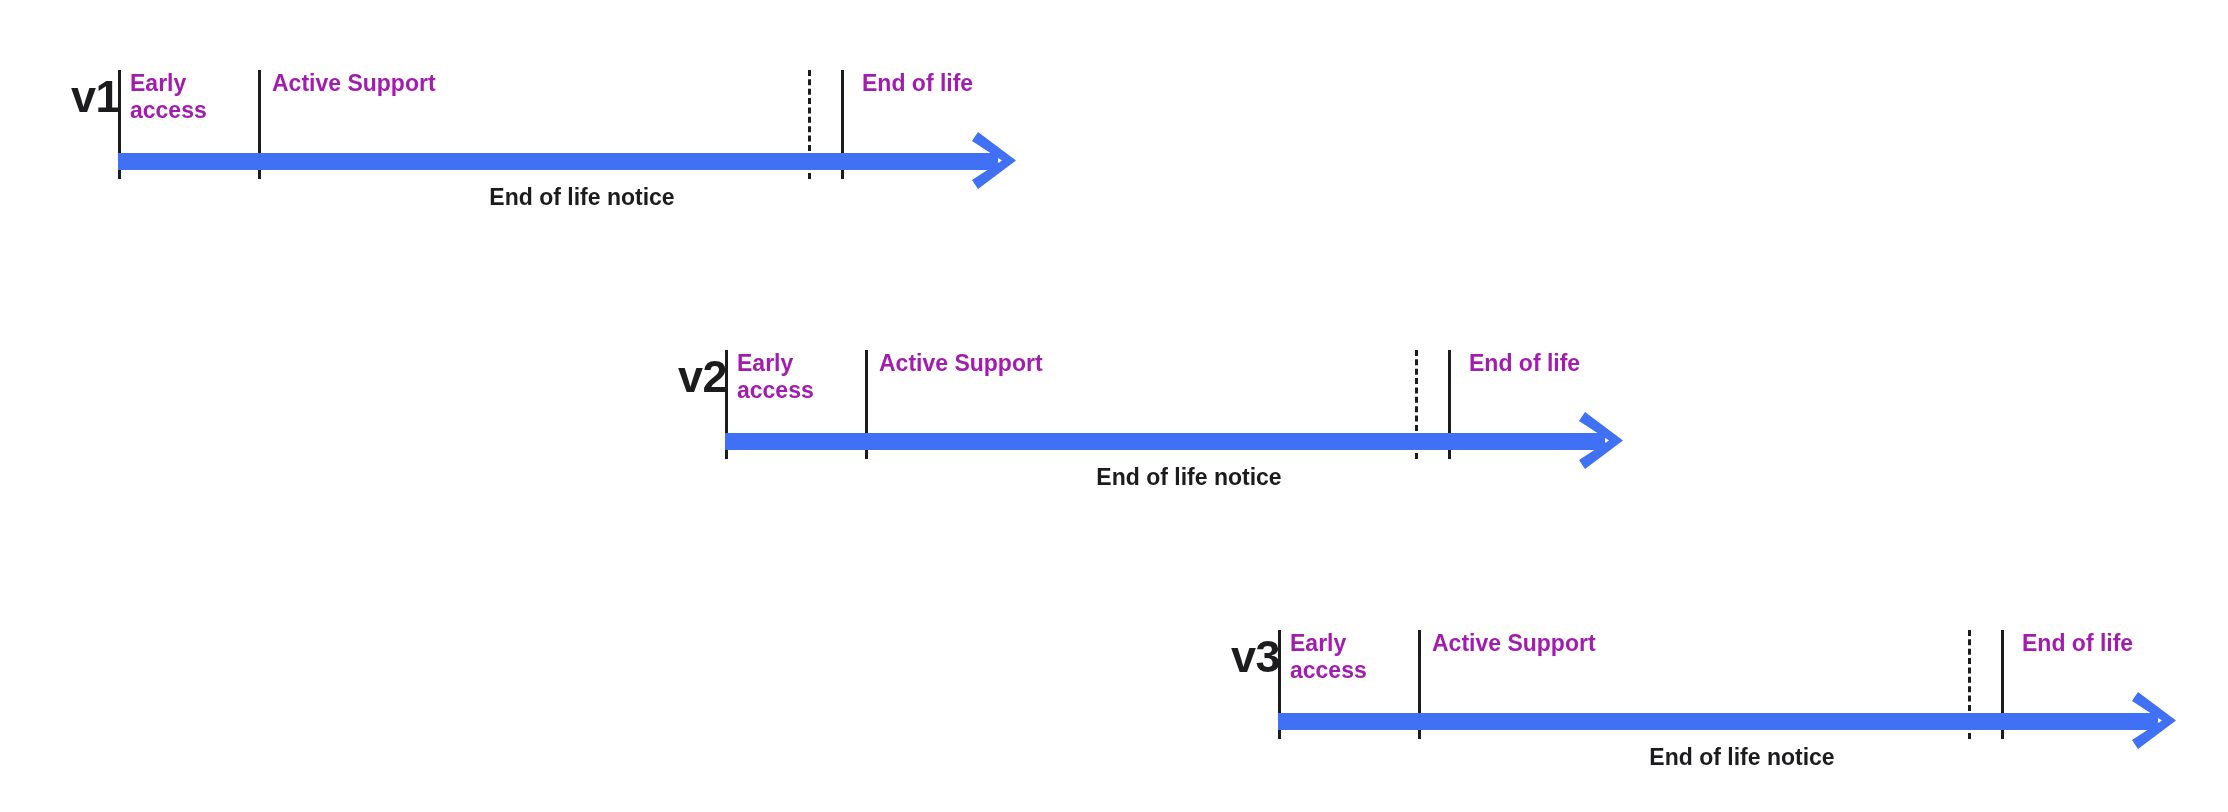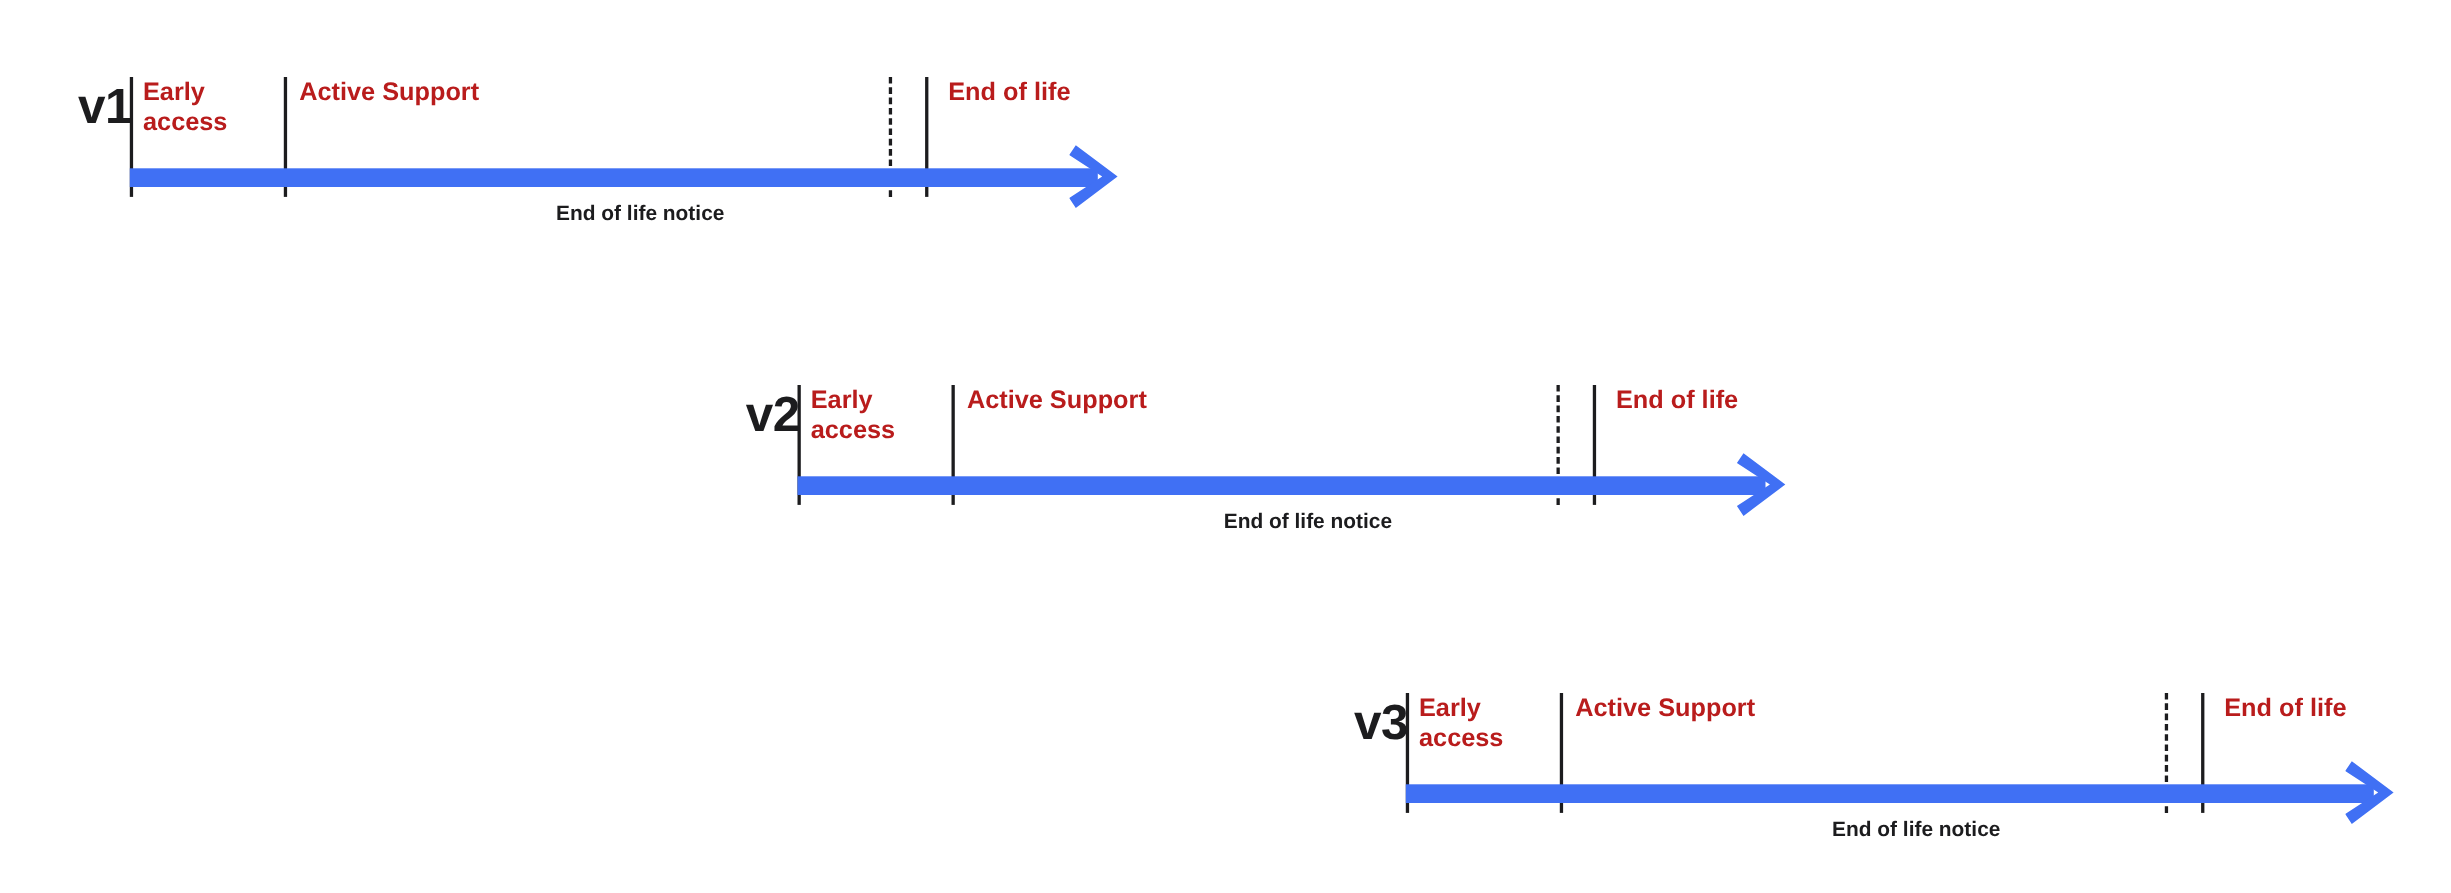--- a/index.html
+++ b/index.html
@@ -54,41 +54,41 @@
     border-left: 3px dashed #1c1c1e;
     width: 0px;
   }
 
   
   .seg-label {
     position: absolute;
     top: 44px;
     font-size: 23px;
     font-weight: bold;
-    color: #b91c1c;
+    color: #a21caf;
     line-height: 1.18;
     white-space: pre-line;
   }
 
   
   .arrow-bar {
     position: absolute;
     height: 17px;
     background: var(--accent, #4070f4);
   }
   .arrow-head {
     position: absolute;
     width: 48px;
     height: 62px;
   }
   .arrow-head svg { display: block; }
 
   .notice-label {
     position: absolute;
-    font-size: 19px;
+    font-size: 23px;
     font-weight: bold;
     color: #1c1c1e;
     white-space: nowrap;
     text-align: center;
   }
 </style>
 </head>
 <body>
 
 <div id="canvas">

